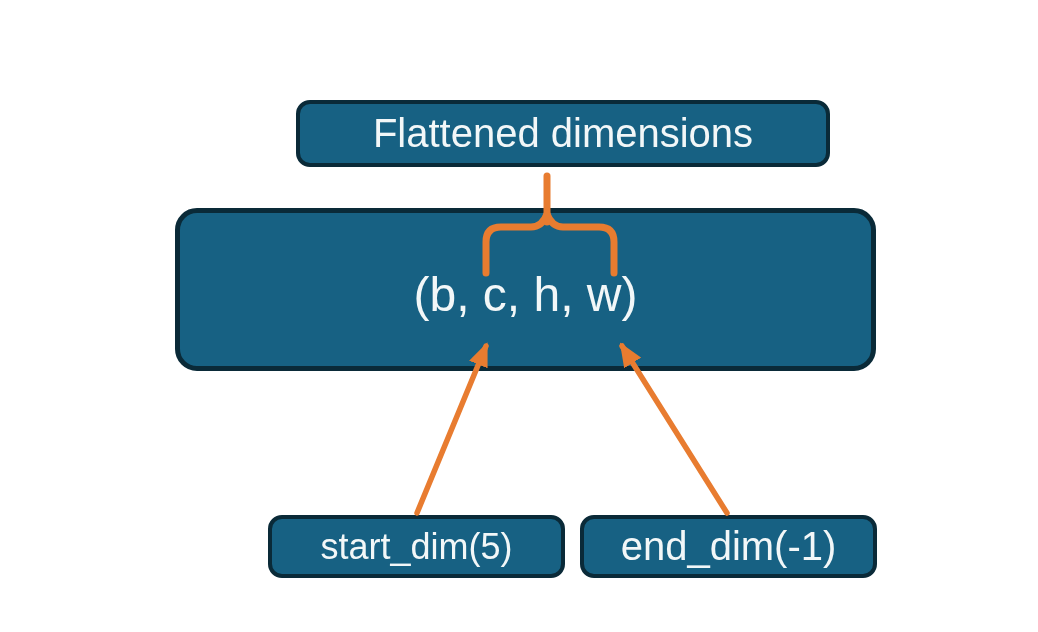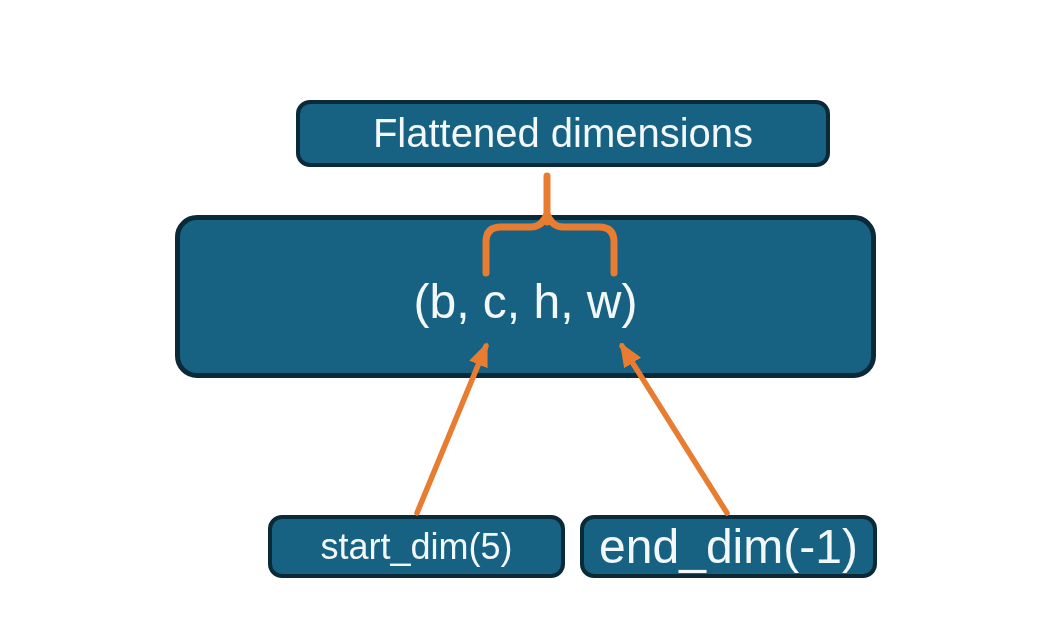--- a/index.html
+++ b/index.html
@@ -27,36 +27,36 @@
     justify-content: center;
     text-align: center;
     white-space: nowrap;
   }
   .top-box {
     left: 296px; top: 100px;
     width: 534px; height: 67px;
     font-size: 40px;
   }
   .tensor-box {
-    left: 175px; top: 215px;
+    left: 175px; top: 208px;
     width: 701px; height: 163px;
     border-width: 5px;
     border-radius: 22px;
     font-size: 48px;
     padding-top: 10px;
   }
   .start-box {
     left: 268px; top: 515px;
     width: 297px; height: 63px;
     font-size: 36px;
   }
   .end-box {
     left: 580px; top: 515px;
     width: 297px; height: 63px;
-    font-size: 48px;
+    font-size: 40px;
   }
   .overlay {
     position: absolute;
     left: 0; top: 0;
     width: 1038px; height: 632px;
     pointer-events: none;
     z-index: 5;
   }
   .orange-stroke {
     stroke: var(--accent-orange, #e87c30);

